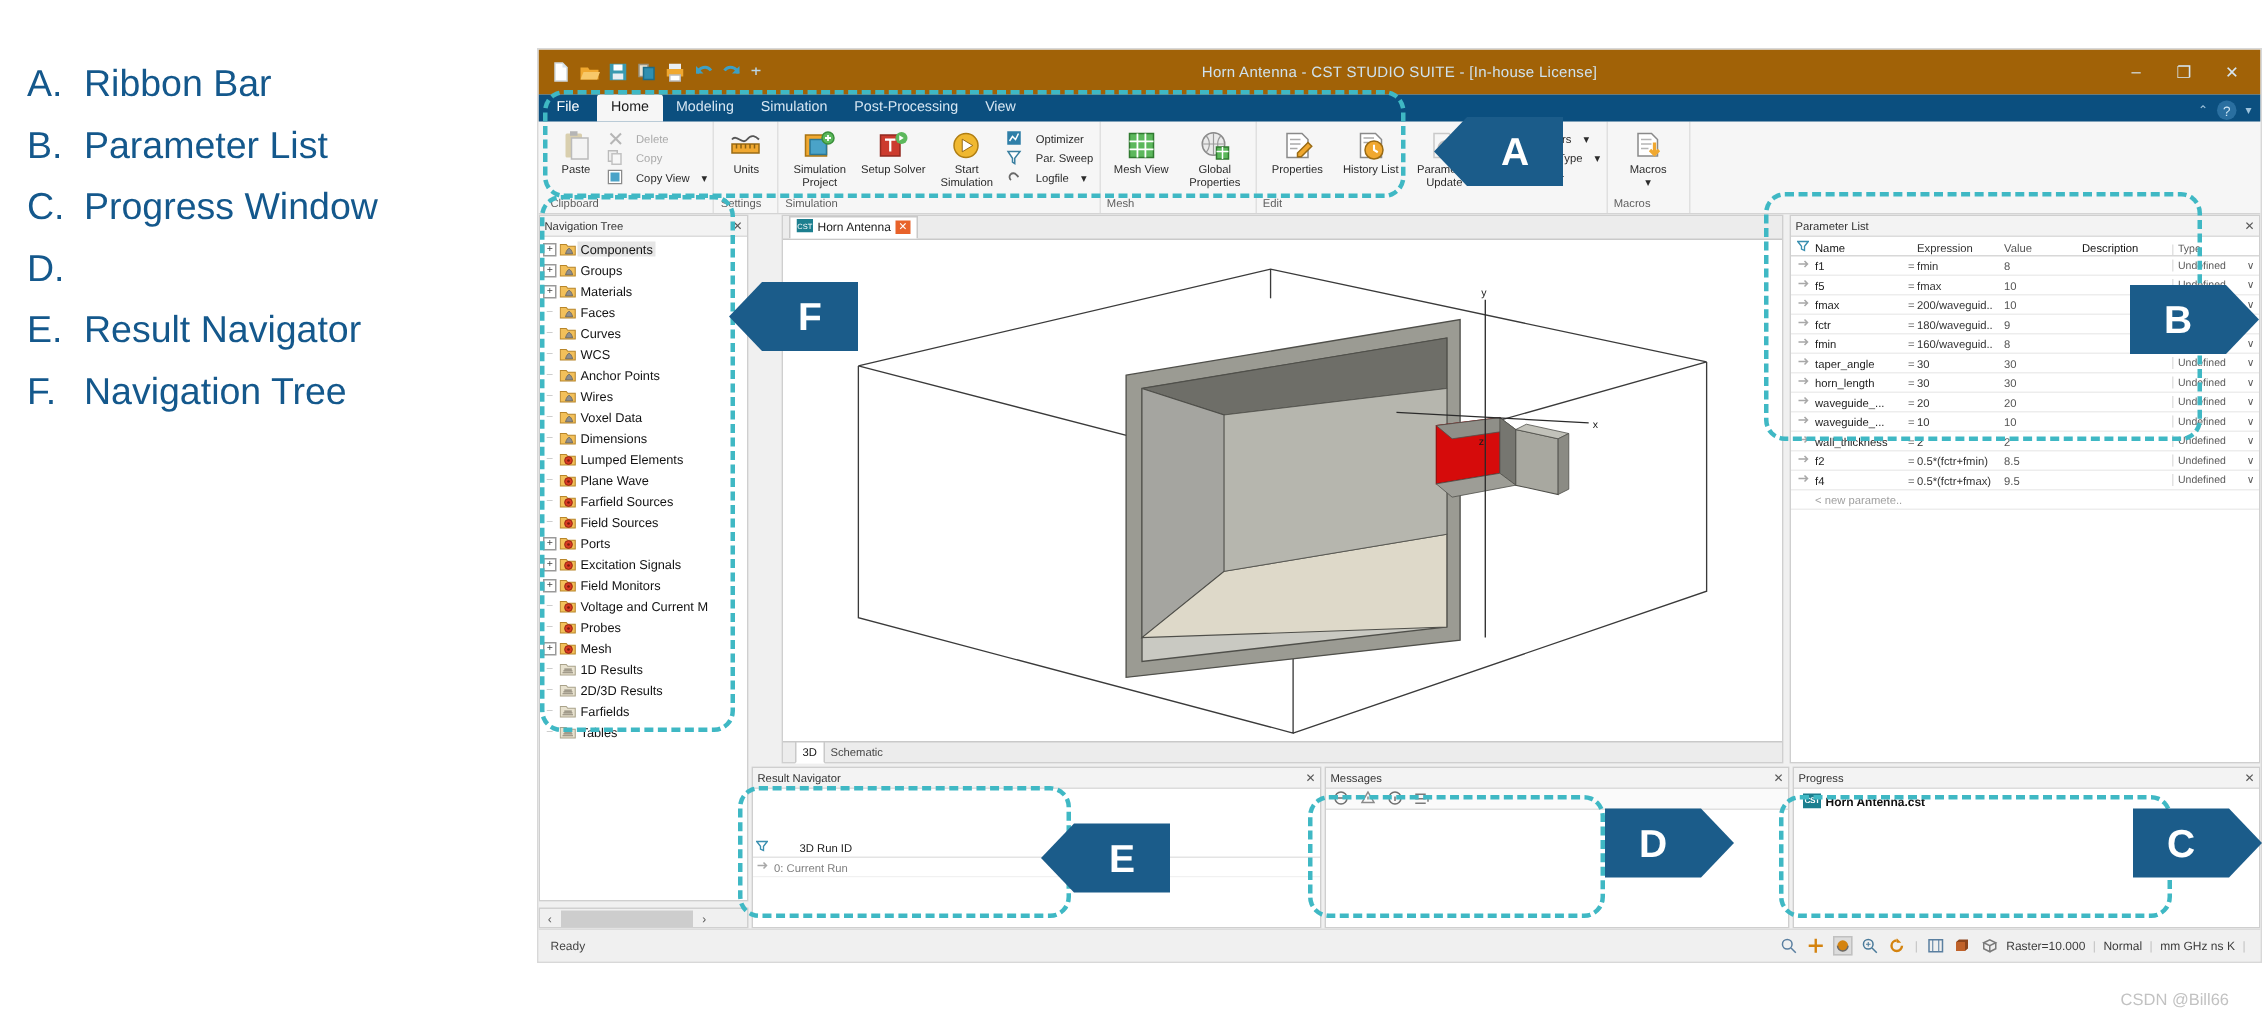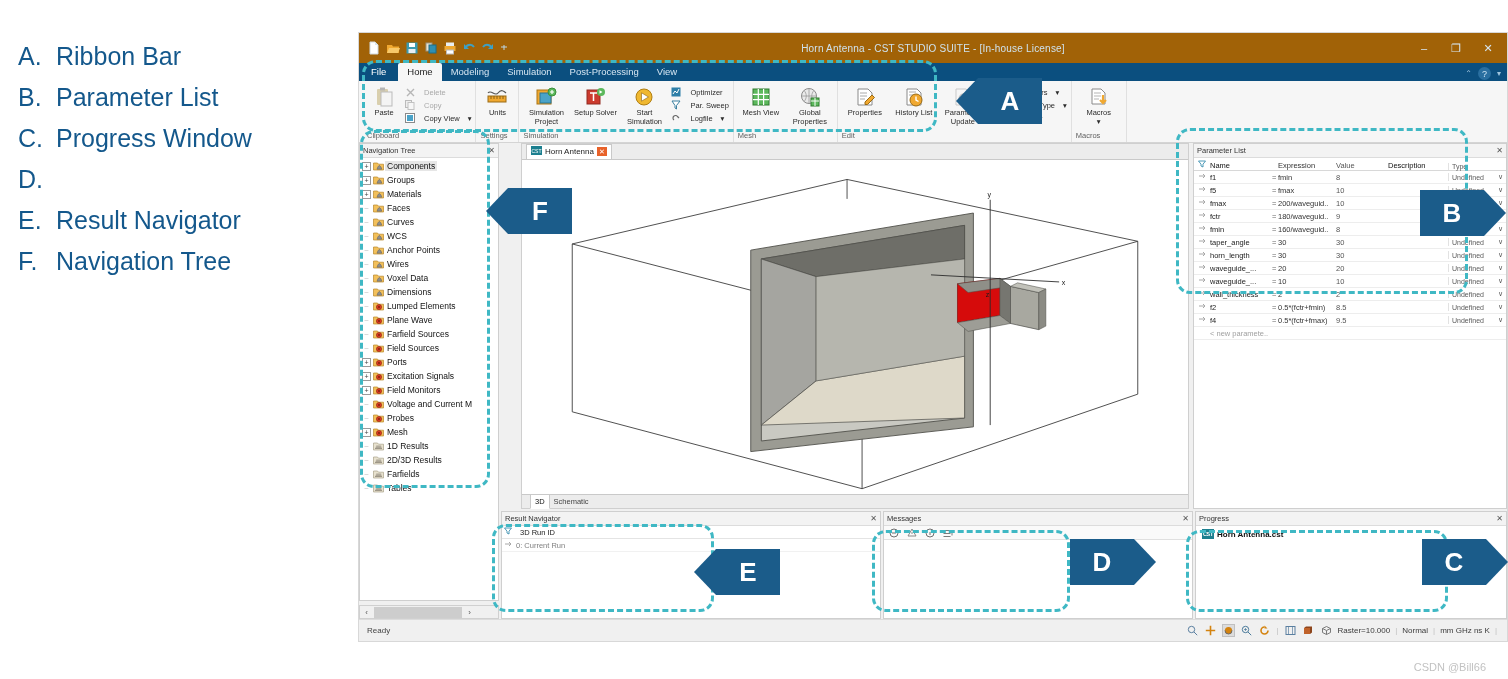--- a/index.html
+++ b/index.html
@@ -228,21 +228,21 @@
   .dockpanel {
     background: #ffffff; border: 1px solid #cfcfcf;
     display: flex; flex-direction: column;
   }
   .dock-result { width: 380px; }
   .dock-msg { width: 310px; }
   .dock-prog { flex: 1; }
   .rn-head {
     display: flex; align-items: center; height: 13px;
     font-size: 7.5px; color: #222; border-bottom: 1px solid #e4e4e4;
-    padding-left: 2px; gap: 8px;
+    padding-left: 2px; gap: 21px; margin-top: 33px;
   }
   .rn-row {
     display: flex; align-items: center; height: 13px;
     font-size: 7.5px; color: #808080; padding-left: 2px; gap: 4px;
     border-bottom: 1px solid #f1f1f1;
   }
   .msg-toolbar {
     height: 14px; border-bottom: 1px solid #e0e0e0;
     display: flex; align-items: center; gap: 8px; padding-left: 5px;
     background: #fafafa;

